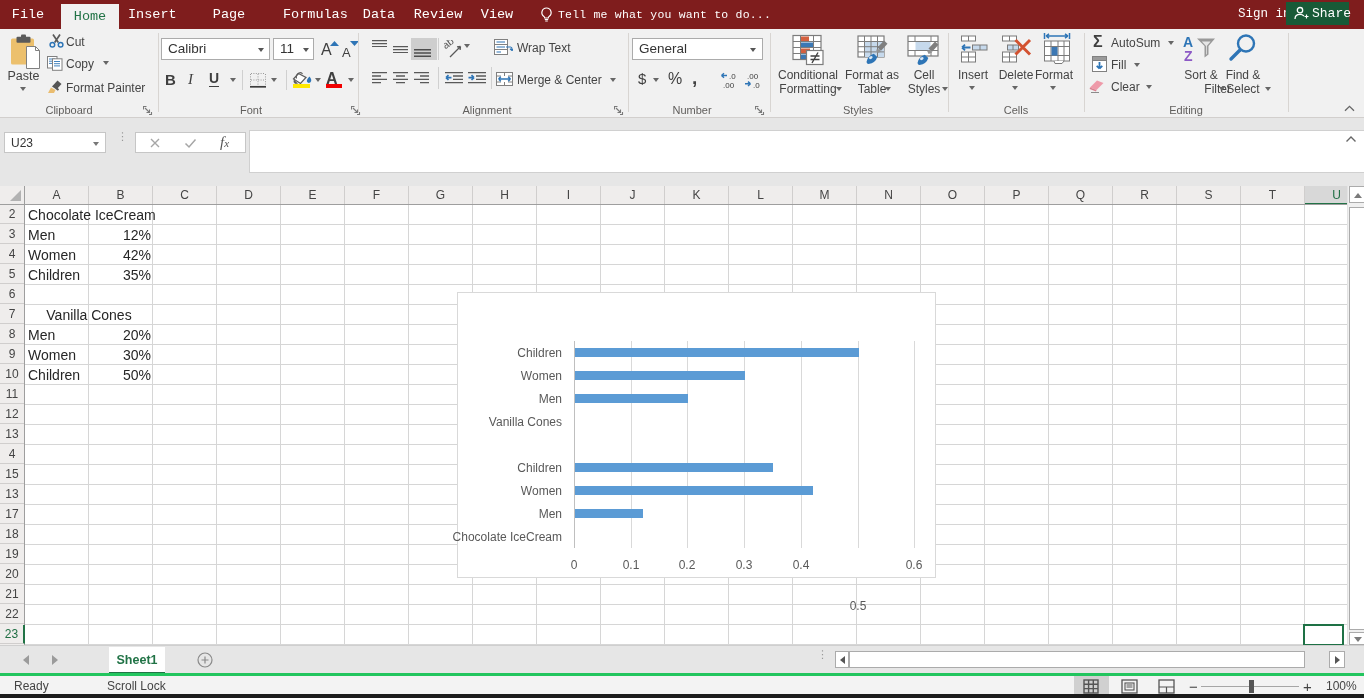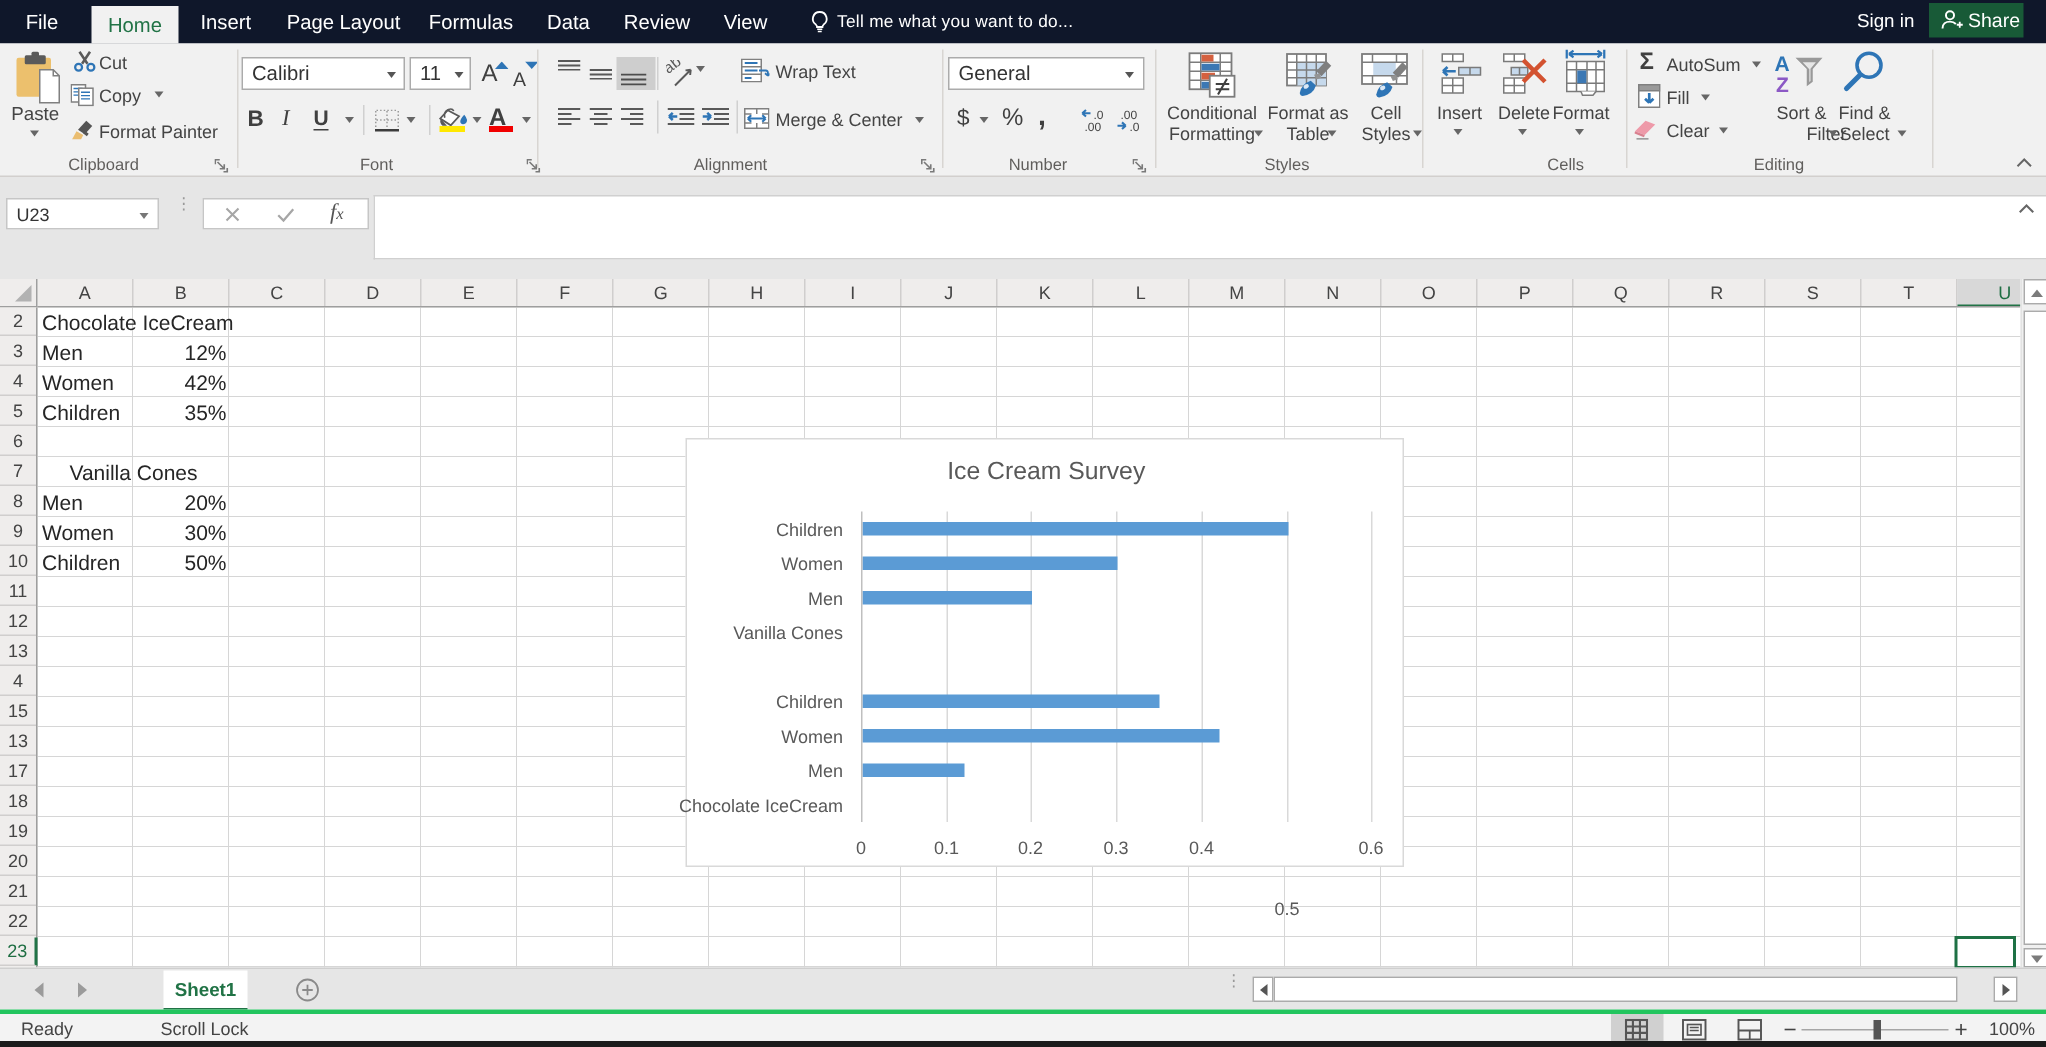--- a/index.html
+++ b/index.html
@@ -2,21 +2,21 @@
 <html><head>
 <meta charset="utf-8">
 <style>
 * { margin:0; padding:0; box-sizing:border-box; }
 html,body { width:1364px; height:698px; overflow:hidden; }
 body { font-family:"Liberation Sans", sans-serif; }
 #app { position:relative; width:1364px; height:698px; background:#fff; overflow:hidden; }
 .abs { position:absolute; }
 
 
-#topbar { position:absolute; left:0; top:0; width:1364px; height:29px; background:#0f172a; }
+#topbar { position:absolute; left:0; top:0; width:1364px; height:29px; background:#7f1d1d;font-family:Liberation Mono, monospace; }
 .tab { position:absolute; top:0; height:29px; line-height:30px; color:#fff; font-size:13.5px; text-align:center; }
 #tab-home { position:absolute; top:4px; height:25px; background:#f1f1f1; color:#217346; line-height:26px; font-size:13.5px; text-align:center; }
 #tellme { position:absolute; color:#fff; font-size:11.5px; top:0; line-height:30px; letter-spacing:0.2px; }
 #signin { position:absolute; color:#fff; font-size:12.5px; top:0; line-height:29px; }
 #share { position:absolute; background:#185a37; color:#fff; font-size:13px; top:2px; height:23px; line-height:23px; }
 
 
 #ribbon { position:absolute; left:0; top:29px; width:1364px; height:89px; background:#f1f1f1; border-bottom:1px solid #d2cfcd; }
 .gdiv { position:absolute; top:4px; height:79px; width:1px; background:#d8d5d2; }
 .glabel { position:absolute; top:75px; height:13px; font-size:11px; color:#605e5c; text-align:center; }
@@ -310,21 +310,21 @@
     <div class="dd" style="left:1012px; top:57px;"></div>
     <svg class="abs" style="left:1043px; top:4px;" width="28" height="31" viewBox="0 0 28 31">
       <path d="M1.5 0 V6 M26.5 0 V6 M3 3 H25 M3 3 L6 0.8 M3 3 L6 5.2 M25 3 L22 0.8 M25 3 L22 5.2" stroke="#2e75b6" stroke-width="1.5" fill="none"></path>
       <rect x="1.5" y="8" width="25" height="20" fill="#fff" stroke="#7a7a7a"></rect>
       <path d="M8 8 V28 M15 8 V28 M21 8 V28 M1.5 13.5 H26.5 M1.5 22.5 H26.5" stroke="#7a7a7a"></path>
       <rect x="8.5" y="14" width="6" height="8.5" fill="#3c78b4"></rect>
       <path d="M11 28 L12 30.5 H19 L21 28" fill="#fff" stroke="#7a7a7a" stroke-width="1"></path>
     </svg>
     <div class="rtext" style="left:1024px; top:39px; width:60px; text-align:center;">Format</div>
     <div class="dd" style="left:1050px; top:57px;"></div>
-    <div class="glabel" style="left:976px; width:80px;text-align:right;">Cells</div>
+    <div class="glabel" style="left:976px; width:80px;">Cells</div>
 
     <div class="abs" style="left:1093px; top:4px; font-size:16px; font-weight:bold; color:#404040;">Σ</div>
     <div class="rtext" style="left:1111px; top:7px;">AutoSum</div>
     <div class="dd" style="left:1168px; top:12px;"></div>
     <svg class="abs" style="left:1092px; top:27px;" width="15" height="16" viewBox="0 0 15 16">
       <rect x="0.5" y="0.5" width="14" height="15" fill="#fff" stroke="#808080"></rect>
       <rect x="0.5" y="0.5" width="14" height="4" fill="#9a9a9a" stroke="#808080"></rect>
       <path d="M7.5 6 V12.5 M7.5 12.5 L4.7 9.8 M7.5 12.5 L10.3 9.8" stroke="#2e75b6" stroke-width="1.8" fill="none"></path>
     </svg>
     <div class="rtext" style="left:1111px; top:29px;">Fill</div>
@@ -449,21 +449,20 @@
         <div class="cell" style="left:89px;top:79px;width:62px;text-align:right;padding-right:0px;">35%</div>
         <div class="cell" style="left:28px;top:139px;">Men</div>
         <div class="cell" style="left:89px;top:139px;width:62px;text-align:right;padding-right:0px;">20%</div>
         <div class="cell" style="left:28px;top:159px;">Women</div>
         <div class="cell" style="left:89px;top:159px;width:62px;text-align:right;padding-right:0px;">30%</div>
         <div class="cell" style="left:28px;top:179px;">Children</div>
         <div class="cell" style="left:89px;top:179px;width:62px;text-align:right;padding-right:0px;">50%</div>
       </div>
 
     <div id="chart">
-      <div id="ctitle">Ice Cream Survey</div>
       <div id="cgrids">
           <div class="cgrid" style="left:173px;"></div>
           <div class="cgrid" style="left:229px;"></div>
           <div class="cgrid" style="left:286px;"></div>
           <div class="cgrid" style="left:343px;"></div>
           <div class="cgrid" style="left:400px;"></div>
           <div class="cgrid" style="left:456px;"></div>
         </div>
       <div id="cbars">
           <div class="cbar" style="top:55px;width:284px;"></div>

